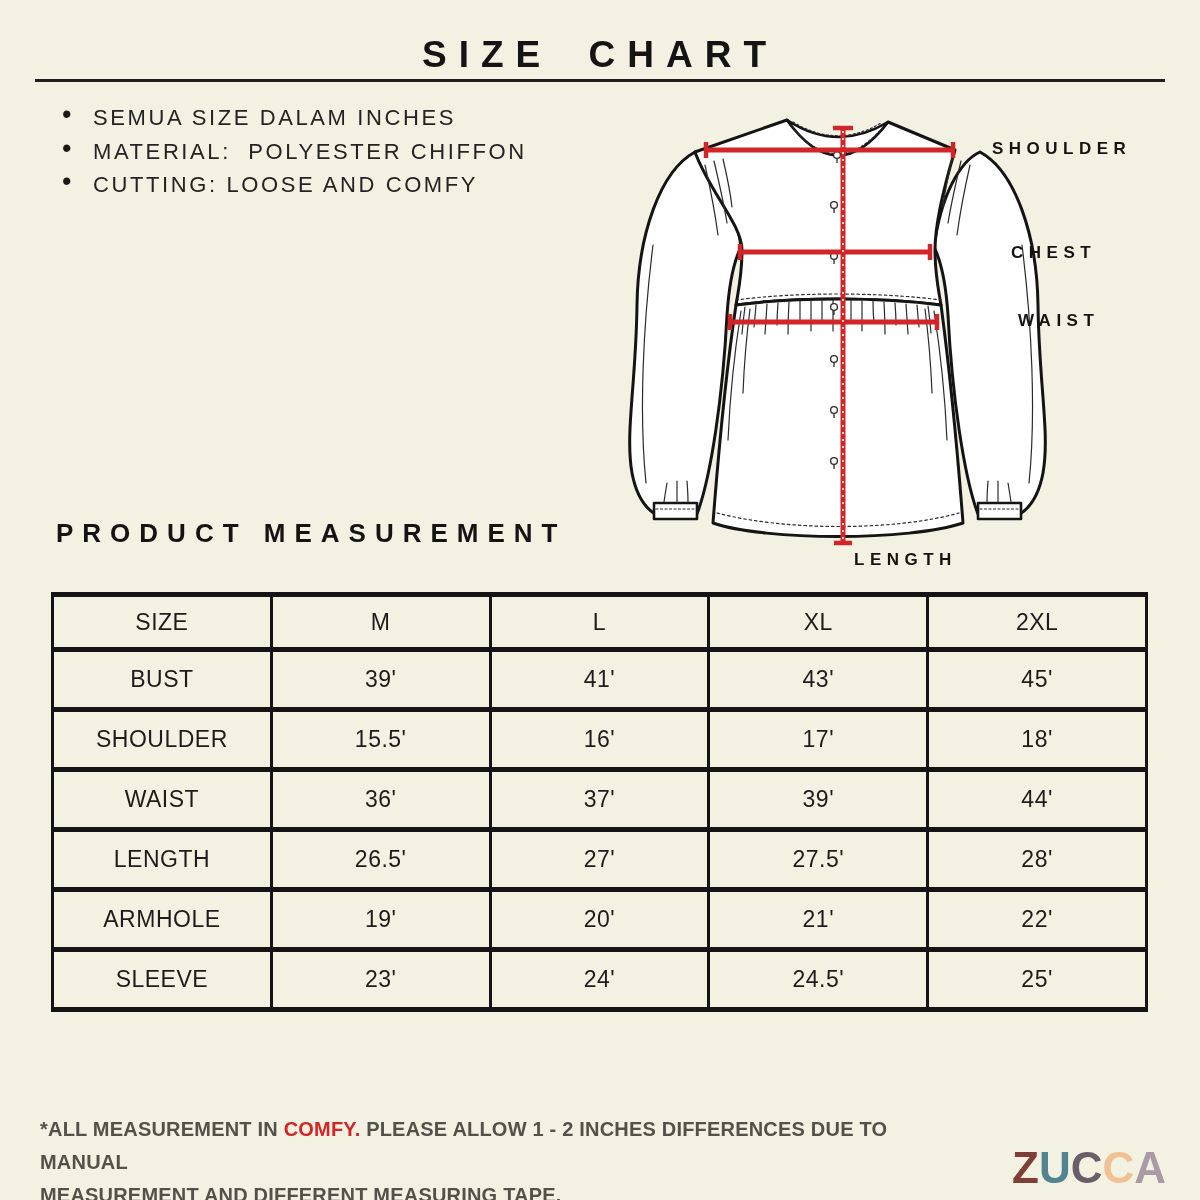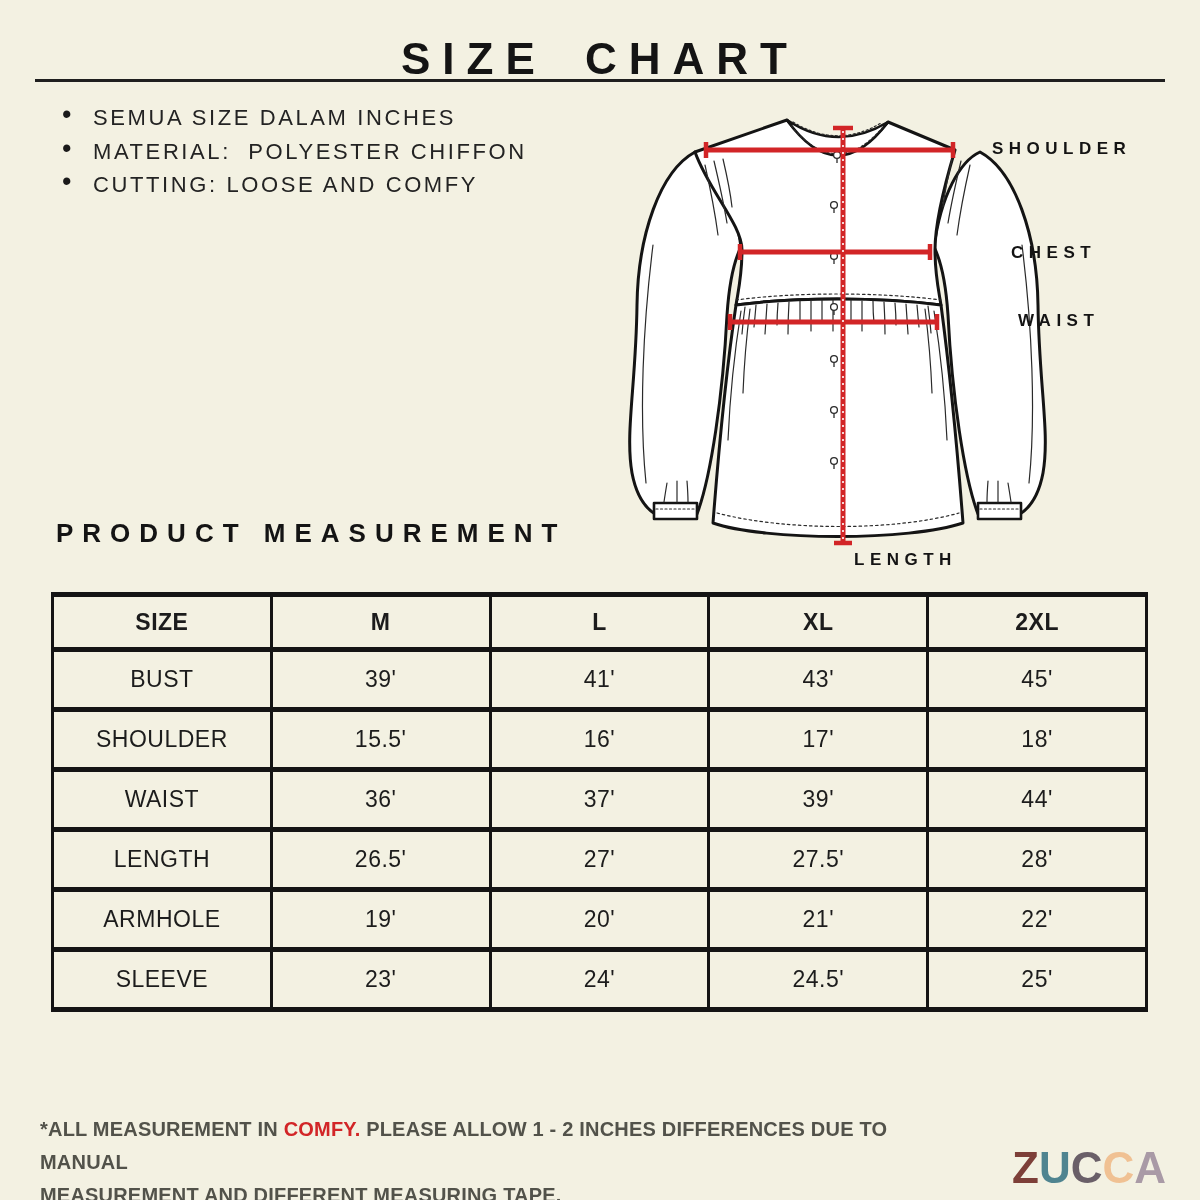--- a/index.html
+++ b/index.html
@@ -5,21 +5,21 @@
   html,body{margin:0;padding:0;}
   body{
     width:1200px;height:1200px;position:relative;overflow:hidden;
     background:#f3f1e2;color:#161616;
     font-family:"Liberation Sans", sans-serif;
   }
   .abs{position:absolute;}
   
   .page-title{
     top:34px;left:0;width:1200px;text-align:center;
-    font-size:44px;font-weight:bold;letter-spacing:12px;word-spacing:14px;color:#141414;
+    font-size:37px;font-weight:bold;letter-spacing:12px;word-spacing:14px;color:#141414;
   }
   .title-rule{
     top:79px;left:35px;width:1130px;height:0;border-top:3px solid #1f1f1f;
   }
   
   .notes{top:101px;left:62px;list-style:none;margin:0;padding:0;
     font-size:22px;letter-spacing:2.6px;color:#232323;}
   .notes li{position:relative;padding-left:31px;line-height:33.5px;white-space:pre-wrap;}
   .notes li .bullet{position:absolute;left:0;top:-3px;font-size:27px;color:#1a1a1a;}
   
@@ -33,21 +33,21 @@
   
   .size-table{
     top:592px;left:51px;width:1097px;border-collapse:collapse;table-layout:fixed;
     background:transparent;
   }
   .size-table th,.size-table td{
     border:3px solid #141414;border-top-width:5px;border-bottom-width:5px;
     text-align:center;vertical-align:middle;padding:0;
     font-size:23px;color:#1c1c1c;letter-spacing:0.5px;
   }
-  .size-table th{height:50px;font-weight:bold;}
+  .size-table th{height:50px;font-weight:normal;}
   .size-table td{height:55px;font-weight:normal;}
   
   .footer-note{
     top:1113px;left:40px;width:900px;
     font-size:20px;font-weight:bold;line-height:33px;color:#52524a;letter-spacing:0.2px;
   }
   .footer-note .hl{color:#d22527;}
   .brand{top:1127px;left:1012px;font-size:44px;font-weight:bold;letter-spacing:0px;margin-top:16px;}
   .brand span{display:inline-block;}
   

